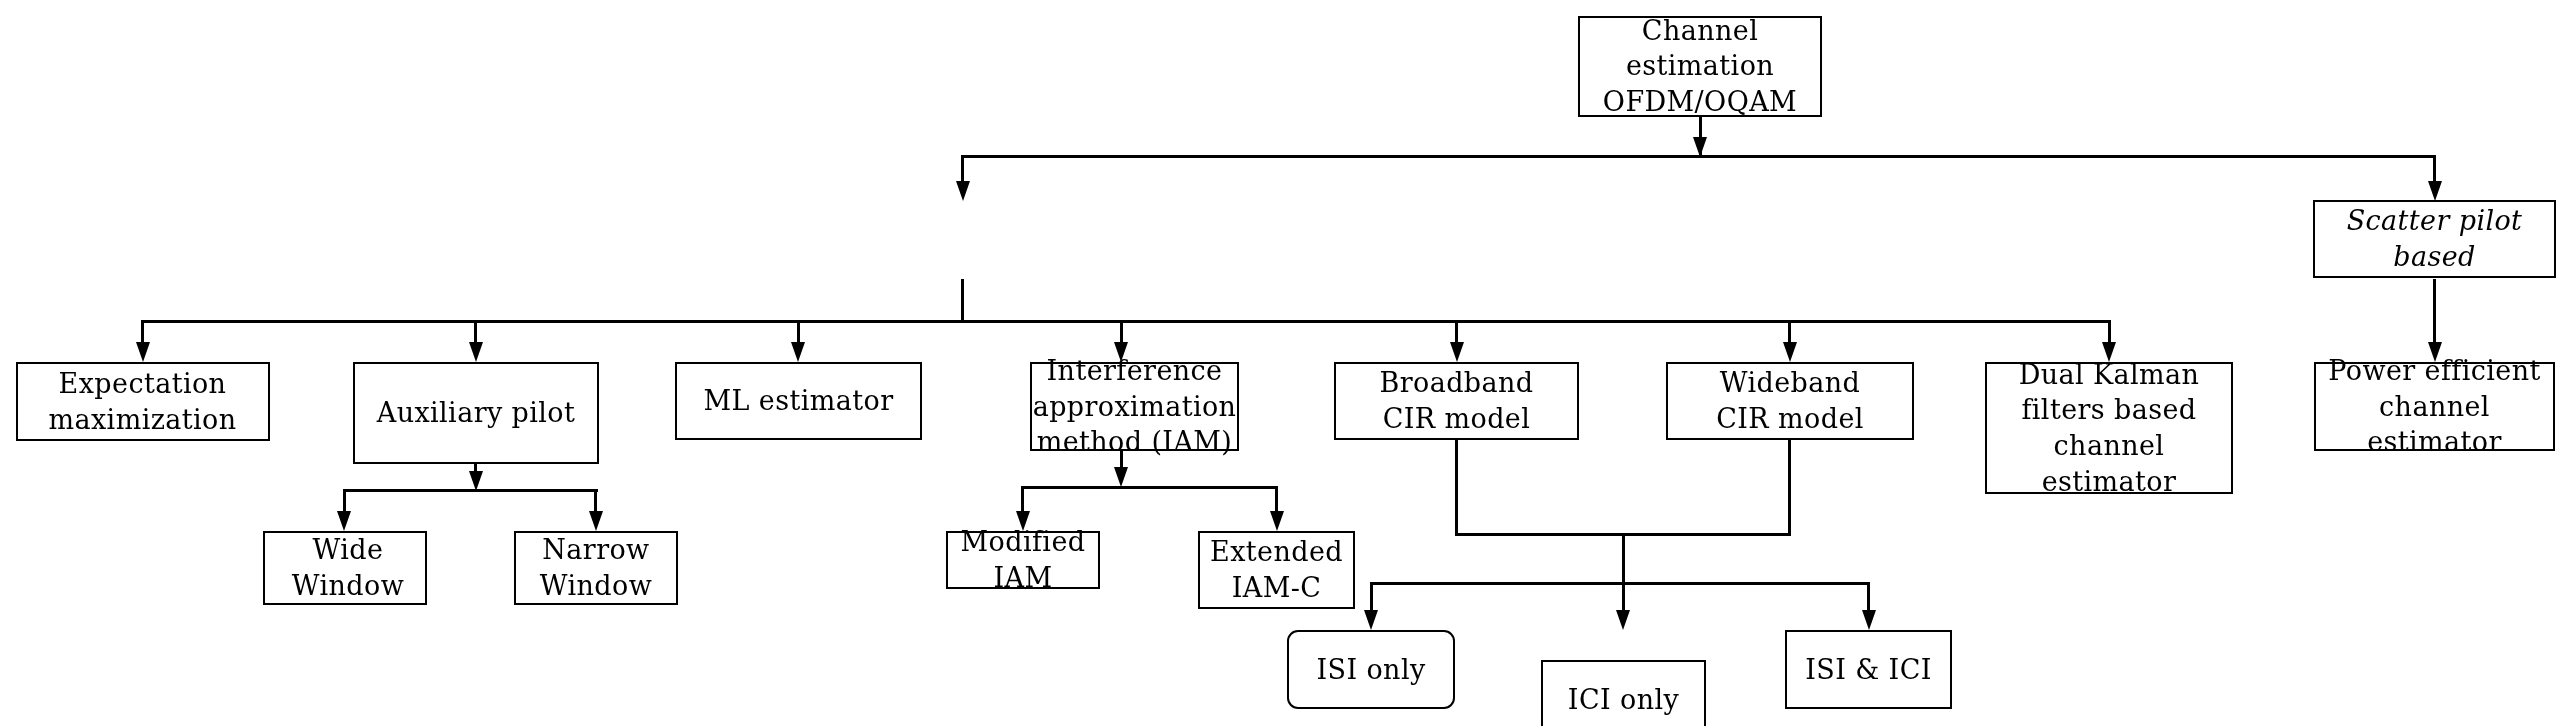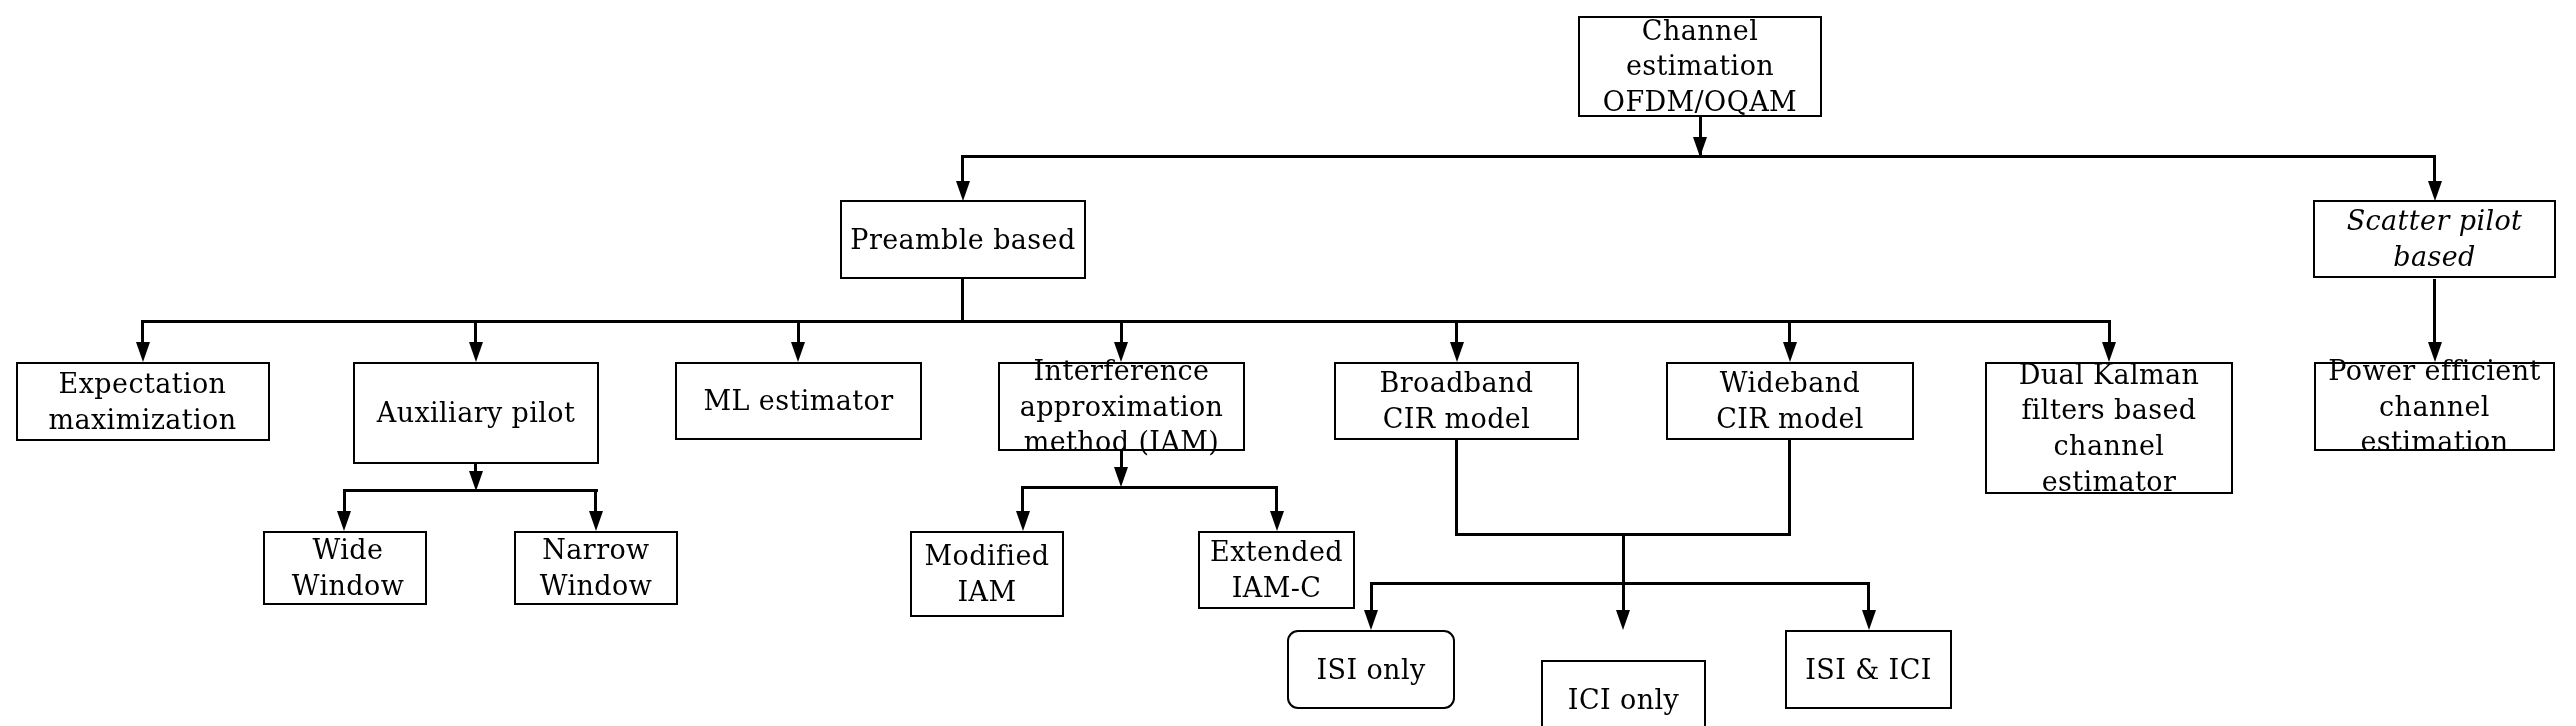--- a/index.html
+++ b/index.html
@@ -106,58 +106,57 @@
   <div class="hline" style="left:1370px; top:582px; width:500px;"></div>
   <div class="vline" style="left:1370px; top:585px; height:25px;"></div>
   <div class="arrow" style="left:1364px; top:610px;"></div>
   <div class="vline" style="left:1867px; top:585px; height:25px;"></div>
   <div class="arrow" style="left:1862px; top:610px;"></div>
 
   <div class="node" style="left:1578px; top:15.5px; width:244px; height:101px;">Channel
 estimation
 OFDM/OQAM</div>
 
-  <div class="node" style="left:840px; top:200px; width:246px; height:79px;">Preamble based</div>
 
   <div class="node" style="left:2313px; top:200px; width:243px; height:78px;font-style:italic;">Scatter pilot
 based</div>
 
   <div class="node" style="left:15.5px; top:362px; width:254px; height:79px;">Expectation
 maximization</div>
 
   <div class="node" style="left:353px; top:362px; width:246px; height:102px;">Auxiliary pilot</div>
 
   <div class="node" style="left:675px; top:362px; width:247px; height:78px;">ML estimator</div>
 
-  <div class="node" style="left:998px; top:362px; width:247px; height:89px;">Interference
+  <div class="node" style="left:1030px; top:362px; width:209px; height:89px;">Interference
 approximation
 method (IAM)</div>
 
   <div class="node" style="left:1334px; top:362px; width:245px; height:78px;">Broadband
 CIR model</div>
 
   <div class="node" style="left:1666px; top:362px; width:248px; height:78px;">Wideband
 CIR model</div>
 
   <div class="node" style="left:1985px; top:362px; width:248px; height:132px;">Dual Kalman
 filters based
 channel
 estimator</div>
 
   <div class="node" style="left:2314px; top:362px; width:241px; height:89px;">Power efficient
 channel
-estimation</div>
+estimator</div>
 
   <div class="node" style="left:263px; top:531px; width:164px; height:74px;padding-left:6px;">Wide
 Window</div>
 
   <div class="node" style="left:514px; top:531px; width:164px; height:74px;">Narrow
 Window</div>
 
-  <div class="node" style="left:910px; top:531px; width:154px; height:86px;">Modified
+  <div class="node" style="left:946px; top:531px; width:154px; height:58px;">Modified
 IAM</div>
 
   <div class="node" style="left:1198px; top:531px; width:157px; height:78px;">Extended
 IAM-C</div>
 
   <div class="node" style="left:1287px; top:630px; width:168px; height:79px;border-radius:11px;">ISI only</div>
 
   <div class="node" style="left:1541px; top:630px; width:165px; height:79px;margin-top:30px;">ICI only</div>
 
   <div class="node" style="left:1785px; top:630px; width:167px; height:79px;">ISI &amp; ICI</div>

